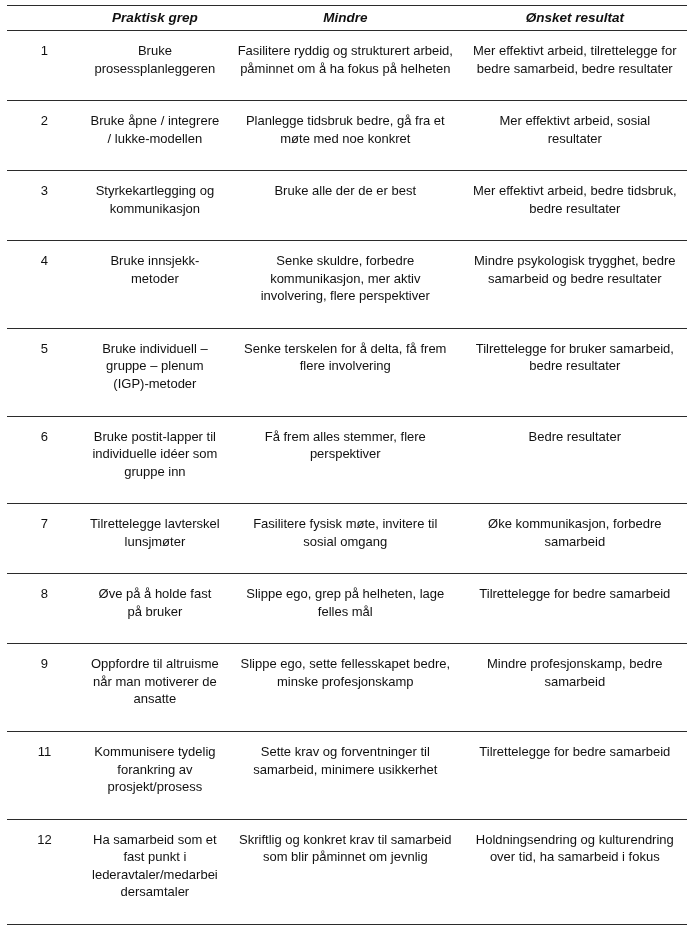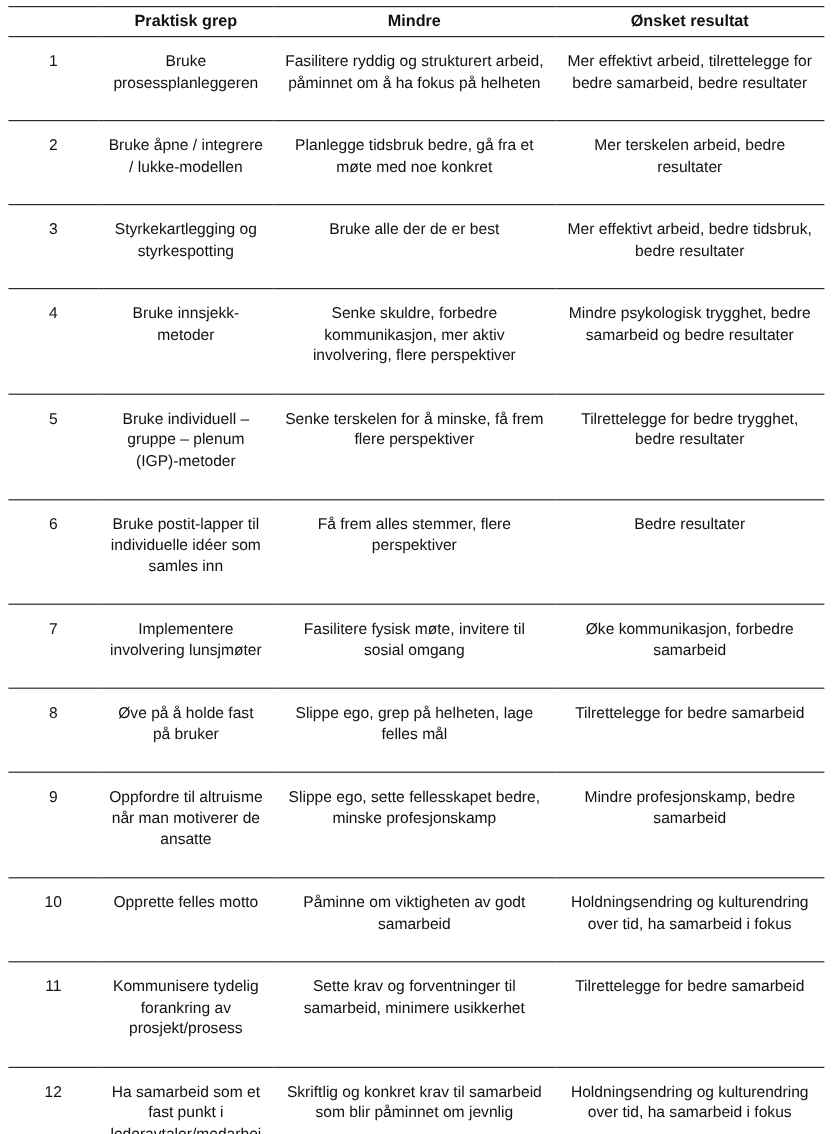--- a/index.html
+++ b/index.html
@@ -26,20 +26,21 @@
   table.doc-table col.c-res  { width: 33%; }
 
   table.doc-table thead th {
     border-top: 1px solid #2b2b2b;
     border-bottom: 1px solid #2b2b2b;
     font-weight: bold;
     font-size: 13.5px;
     text-align: center;
     padding: 4px 6px 5px 6px;
     vertical-align: middle;
+    font-style: italic;
   }
   table.doc-table tbody td {
     border-bottom: 1px solid #2b2b2b;
     font-size: 13px;
     line-height: 1.35;
     text-align: center;
     vertical-align: top;
     padding: 11px 8px 23px 8px;
     overflow-wrap: break-word;
   }
@@ -70,69 +71,63 @@
       <tr>
         <td class="num">1</td>
         <td>Bruke prosessplanleggeren</td>
         <td>Fasilitere ryddig og strukturert arbeid, påminnet om å ha fokus på helheten</td>
         <td>Mer effektivt arbeid, tilrettelegge for bedre samarbeid, bedre resultater</td>
       </tr>
       <tr>
         <td class="num">2</td>
         <td>Bruke åpne / integrere / lukke-modellen</td>
         <td>Planlegge tidsbruk bedre, gå fra et møte med noe konkret</td>
-        <td>Mer terskelen arbeid, bedre resultater</td>
+        <td>Mer effektivt arbeid, sosial resultater</td>
       </tr>
       <tr>
         <td class="num">3</td>
-        <td>Styrkekartlegging og styrkespotting</td>
+        <td>Styrkekartlegging og kommunikasjon</td>
         <td>Bruke alle der de er best</td>
         <td>Mer effektivt arbeid, bedre tidsbruk, bedre resultater</td>
       </tr>
       <tr>
         <td class="num">4</td>
         <td>Bruke innsjekk-metoder</td>
         <td>Senke skuldre, forbedre kommunikasjon, mer aktiv involvering, flere perspektiver</td>
         <td>Mindre psykologisk trygghet, bedre samarbeid og bedre resultater</td>
       </tr>
       <tr>
         <td class="num">5</td>
         <td>Bruke individuell – gruppe – plenum (IGP)-metoder</td>
-        <td>Senke terskelen for å minske, få frem flere perspektiver</td>
-        <td>Tilrettelegge for bedre trygghet, bedre resultater</td>
+        <td>Senke terskelen for å delta, få frem flere involvering</td>
+        <td>Tilrettelegge for bruker samarbeid, bedre resultater</td>
       </tr>
       <tr>
         <td class="num">6</td>
-        <td>Bruke postit-lapper til individuelle idéer som samles inn</td>
+        <td>Bruke postit-lapper til individuelle idéer som gruppe inn</td>
         <td>Få frem alles stemmer, flere perspektiver</td>
         <td>Bedre resultater</td>
       </tr>
       <tr>
         <td class="num">7</td>
-        <td>Implementere involvering lunsjmøter</td>
+        <td>Tilrettelegge lavterskel lunsjmøter</td>
         <td>Fasilitere fysisk møte, invitere til sosial omgang</td>
         <td>Øke kommunikasjon, forbedre samarbeid</td>
       </tr>
       <tr>
         <td class="num">8</td>
         <td>Øve på å holde fast på bruker</td>
         <td>Slippe ego, grep på helheten, lage felles mål</td>
         <td>Tilrettelegge for bedre samarbeid</td>
       </tr>
       <tr>
         <td class="num">9</td>
         <td>Oppfordre til altruisme når man motiverer de ansatte</td>
         <td>Slippe ego, sette fellesskapet bedre, minske profesjonskamp</td>
         <td>Mindre profesjonskamp, bedre samarbeid</td>
-      </tr>
-      <tr>
-        <td class="num">10</td>
-        <td>Opprette felles motto</td>
-        <td>Påminne om viktigheten av godt samarbeid</td>
-        <td>Holdningsendring og kulturendring over tid, ha samarbeid i fokus</td>
       </tr>
       <tr>
         <td class="num">11</td>
         <td>Kommunisere tydelig forankring av prosjekt/prosess</td>
         <td>Sette krav og forventninger til samarbeid, minimere usikkerhet</td>
         <td>Tilrettelegge for bedre samarbeid</td>
       </tr>
       <tr>
         <td class="num">12</td>
         <td>Ha samarbeid som et fast punkt i lederavtaler/medarbeidersamtaler</td>

